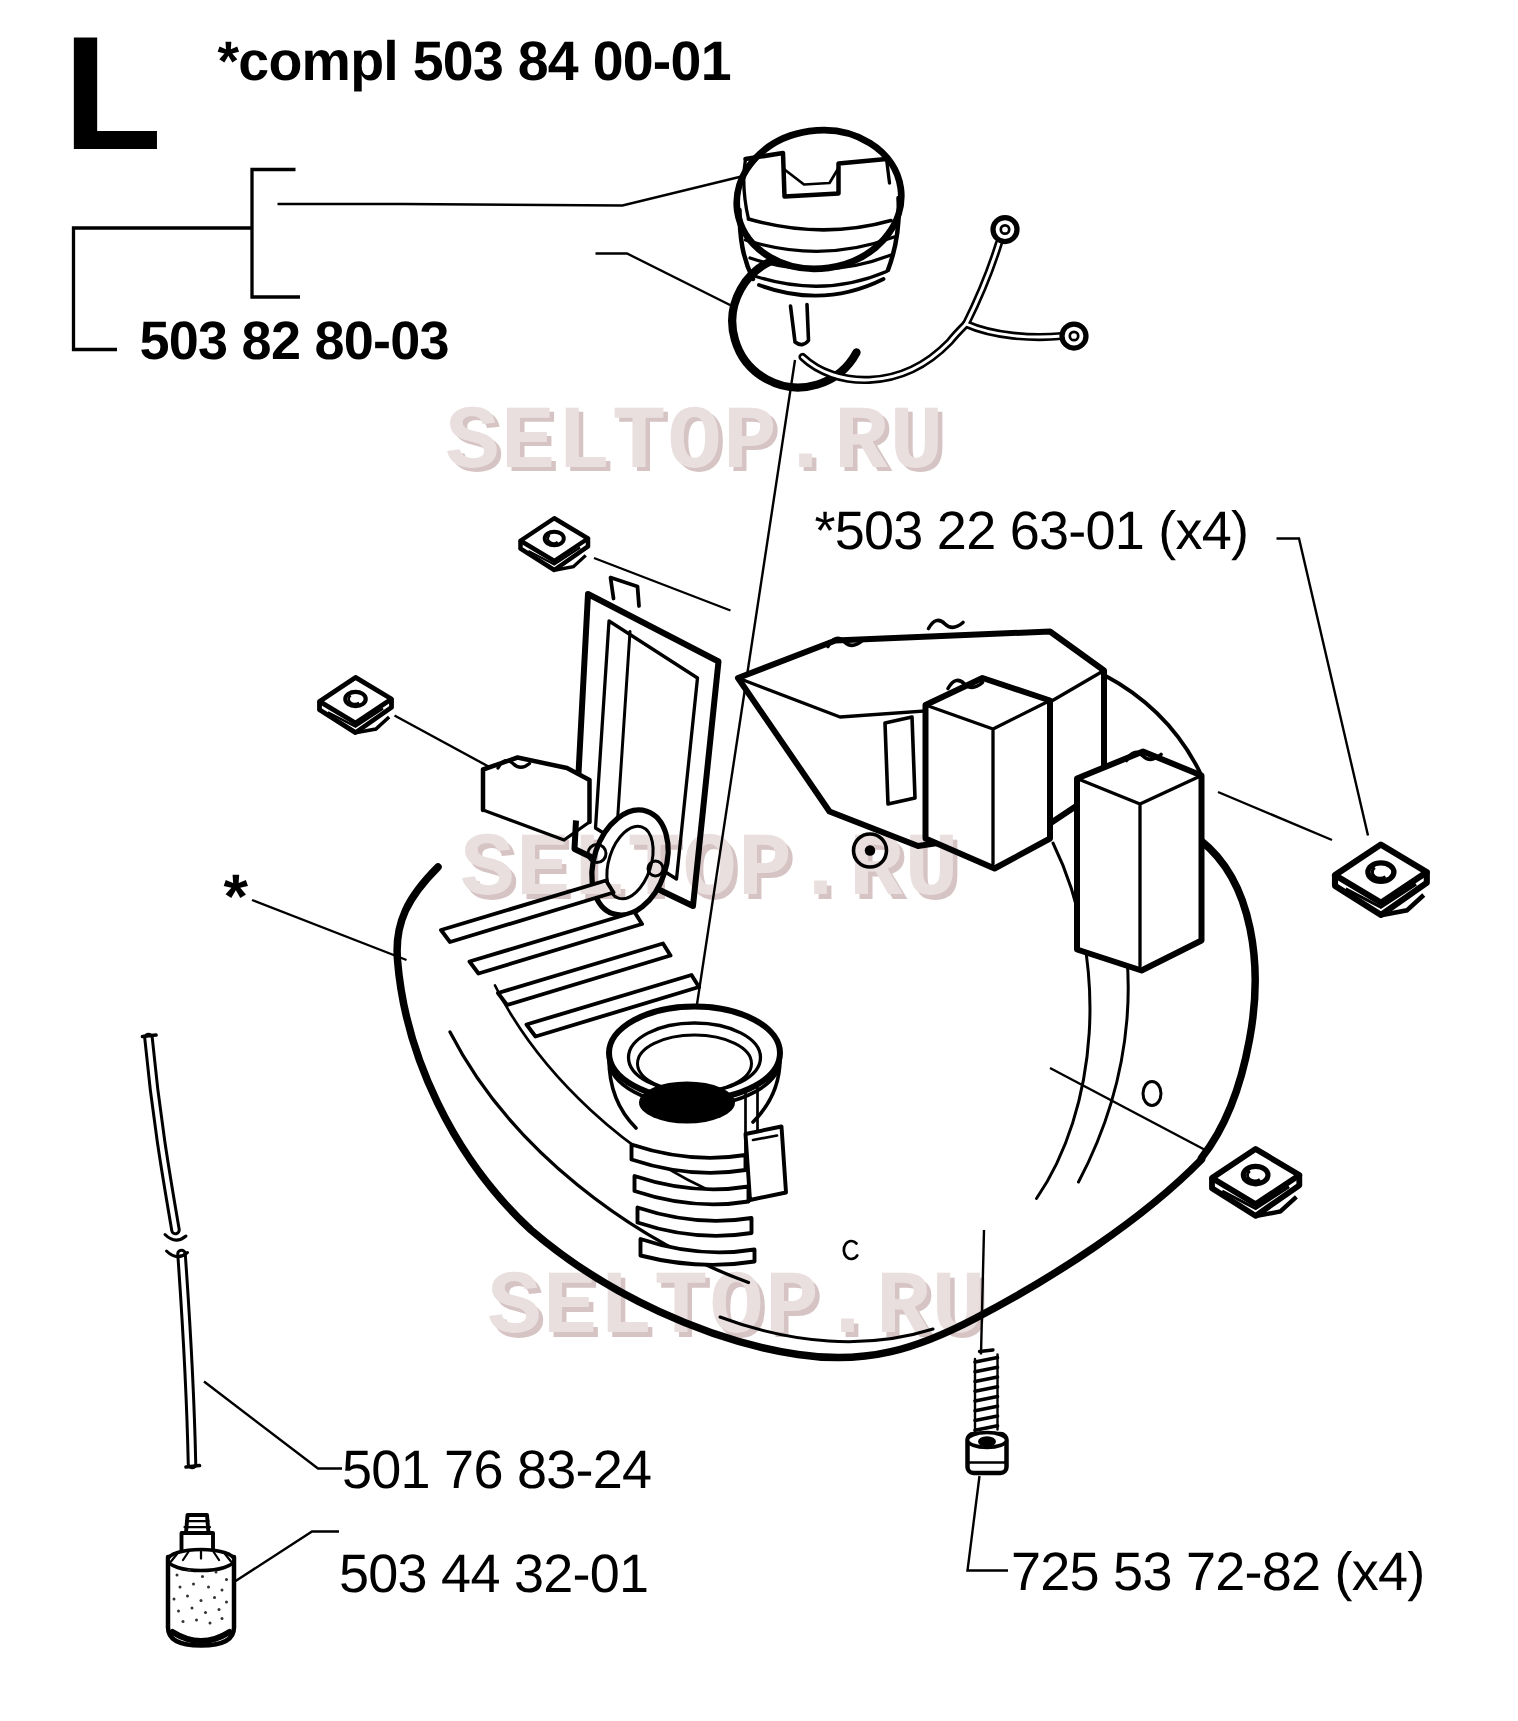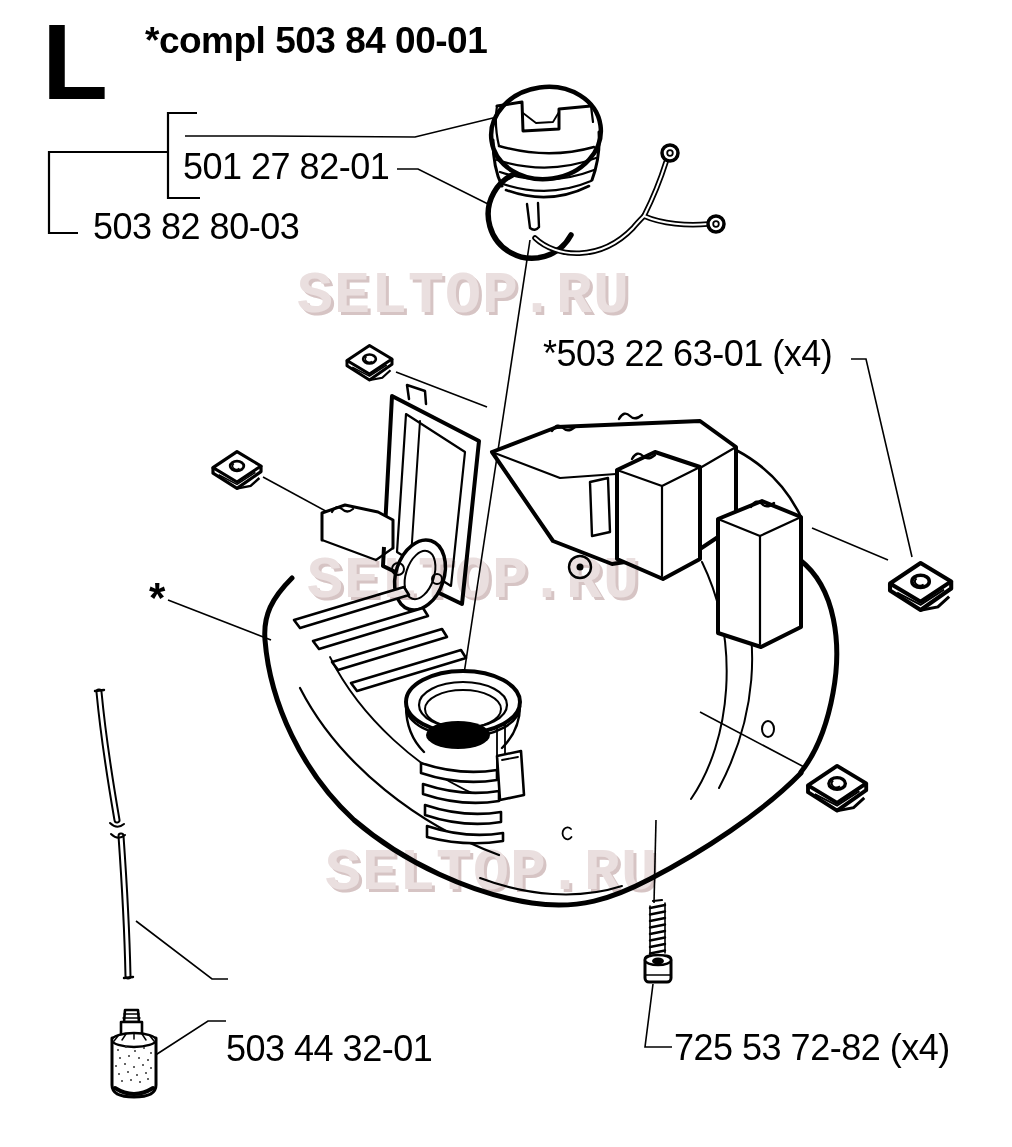--- a/index.html
+++ b/index.html
@@ -1,20 +1,20 @@
 <!DOCTYPE html>
 <html style="--wm-fill: #eadfdf; --wm-shadow: #d6c4c4;"><head>
 <meta charset="utf-8">
 <style>
   html,body{margin:0;padding:0;background:#fff;}
   .stage{position:relative;width:1012px;height:1147px;background:#fff;overflow:hidden;
          font-family:"Liberation Sans", sans-serif;color:#000;}
   svg{position:absolute;left:0;top:0;}
   .lbl{position:absolute;font-size:36px;letter-spacing:-0.5px;white-space:nowrap;line-height:1;}
-  .lbl.b{font-weight:normal;}
+  .lbl.b{font-weight:bold;}
   #letter-L{position:absolute;left:42px;top:8px;font-size:108px;font-weight:bold;line-height:1;}
   #compl-label{position:absolute;left:145px;top:22px;font-size:37px;font-weight:bold;letter-spacing:-0.5px;line-height:1;}
   #oring-label{left:183px;top:149px;}
   #capassy-label{left:93px;top:209px;}
   #clip-label{left:543px;top:336px;text-align:center;}
   #asterisk-label{left:149px;top:577px;font-size:42px;font-weight:bold;}
   #fuelline-label{left:228px;top:962px;}
   #filter-label{left:226px;top:1007px;margin-top:24px;}
   #screw-label{left:674px;top:1030px;}
   .wm{position:absolute;font-family:Liberation Mono, monospace;font-weight:bold;font-size:60px;
@@ -205,23 +205,23 @@
       <rect x="645" y="956" width="26" height="26" rx="4" fill="#fff" stroke-width="3"></rect>
       <ellipse cx="658" cy="960" rx="13" ry="5" fill="#fff" stroke-width="2.4"></ellipse>
       <ellipse cx="658" cy="961" rx="6" ry="3.5" fill="#000" stroke="none"></ellipse>
       <path d="M646,975 L670,975" stroke-width="1.6"></path>
     </g>
   </svg>
 
   <div id="letter-L">L</div>
   <div id="compl-label">*compl 503 84 00-01</div>
 
-  <div class="lbl" id="oring-label">501 27 82-01</div>
   <div class="lbl b" id="capassy-label">503 82 80-03</div>
   <div class="lbl" id="clip-label">*503 22 63-01 (x4)</div>
   <div class="lbl" id="asterisk-label">*</div>
+  <div class="lbl" id="fuelline-label">501 76 83-24</div>
   <div class="lbl" id="filter-label">503 44 32-01</div>
   <div class="lbl" id="screw-label">725 53 72-82 (x4)</div>
 
   <div class="wm" id="wm-top">SELTOP.RU</div>
   <div class="wm" id="wm-mid">SELTOP.RU</div>
   <div class="wm" id="wm-bottom">SELTOP.RU</div>
 </div>
 
 </body></html>

